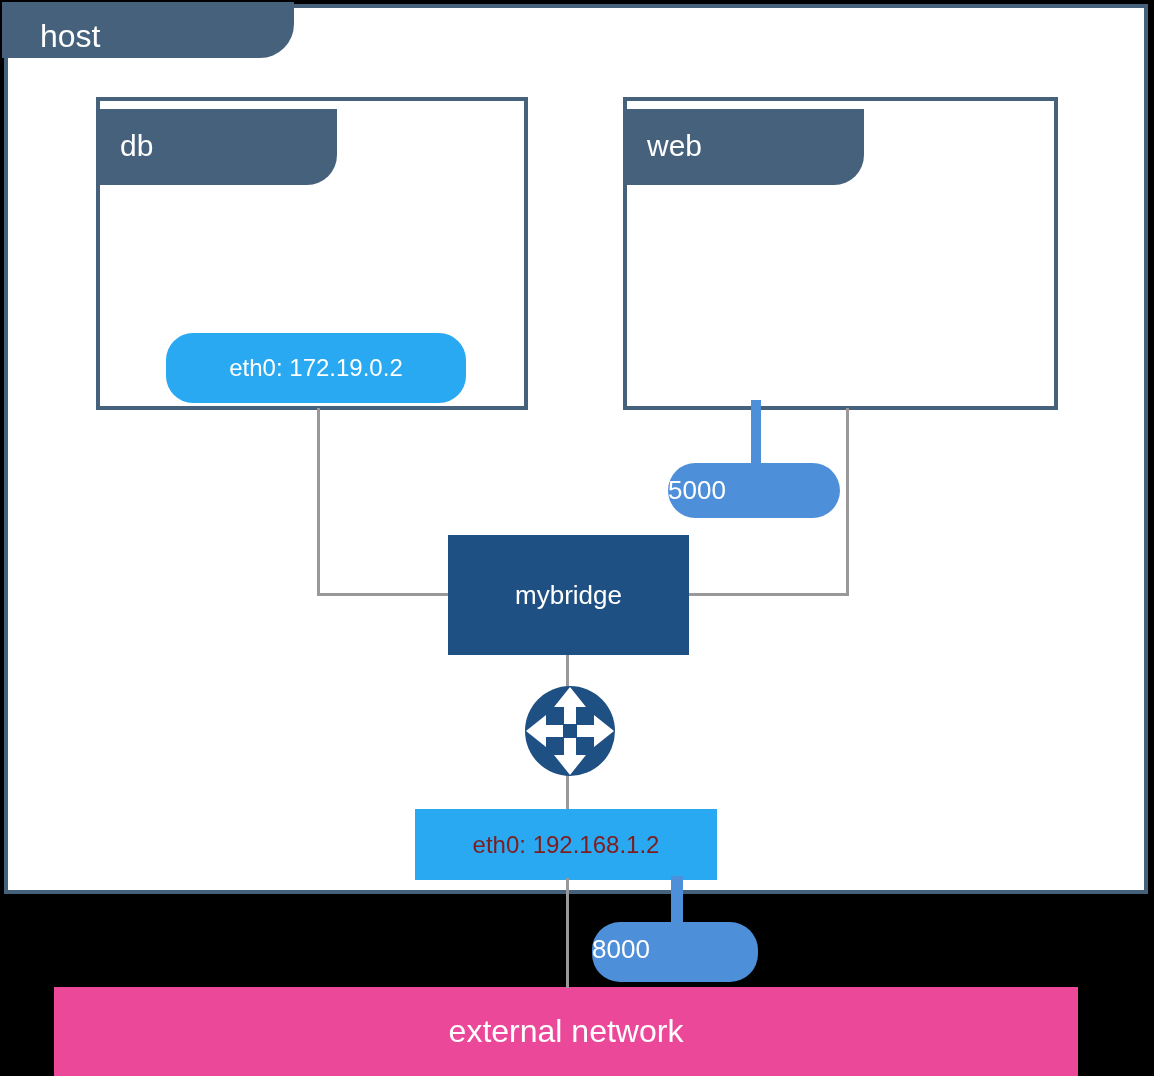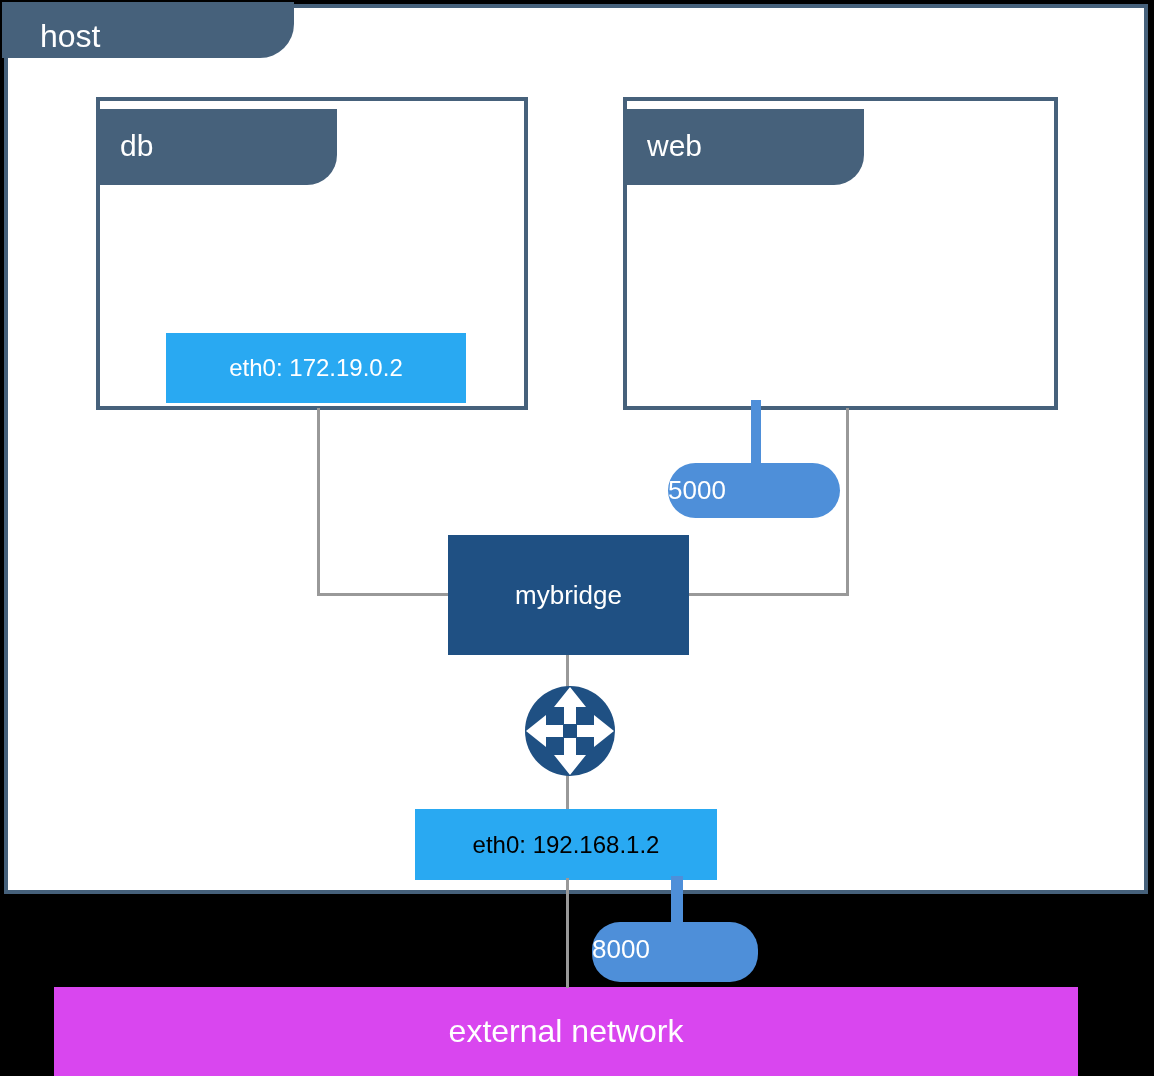--- a/index.html
+++ b/index.html
@@ -19,21 +19,21 @@
   .container { position:absolute; width:432px; height:313px; background:#fff;
           border:4px solid #46617B; box-sizing:border-box; }
   .container.db  { left:88px;  top:89px; }
   .container.web { left:615px; top:89px; width:435px;padding-left:36px; }
   .ctab { position:absolute; left:-4px; top:-4px; width:241px; height:76px;
           background:#46617B; border-radius:0 0 30px 0; color:#fff;
           font-size:30px; line-height:74px; padding-left:24px;
           box-sizing:border-box;margin-top:12px; }
   .ifbadge { position:absolute; left:66px; top:232px; width:300px; height:70px;
           line-height:70px; background:#29A9F2; color:#fff; font-size:24px;
-          text-align:center; }
+          text-align:center;border-radius:27px; }
 
   
   .gline { position:absolute; background:#999999; }
   .l-db-v  { left:309px; top:400px; width:3px;  height:188px; }
   .l-db-h  { left:309px; top:585px; width:134px; height:3px;  }
   .l-web-v { left:838px; top:400px; width:3px;  height:188px; }
   .l-web-h { left:679px; top:585px; width:162px; height:3px;  }
   .l-mid   { left:558px; top:645px; width:3px;  height:158px; z-index:1; }
   .l-bottom{ left:566px; top:878px; width:3px;  height:110px; z-index:4; }
 
@@ -46,25 +46,25 @@
   .p-5000 { left:660px; top:455px; width:172px; height:55px; line-height:55px; z-index:3; }
   .p-8000 { left:592px; top:922px; width:166px; height:60px; line-height:54px; z-index:5; }
 
   .bridge { position:absolute; left:440px; top:527px; width:241px; height:120px;
           background:#1F5083; color:#fff; font-size:26px; text-align:center;
           line-height:120px; z-index:2; }
 
   .router { position:absolute; left:514px; top:675px; width:96px; height:96px; z-index:2; }
 
   .host-if { position:absolute; left:407px; top:801px; width:302px; height:71px;
-          line-height:71px; background:#29A9F2; color:#000000; font-size:24px;
+          line-height:71px; background:#29A9F2; color:#7f1d1d; font-size:24px;
           text-align:center; z-index:2; }
 
   .external { position:absolute; left:54px; top:987px; width:1024px; height:89px;
-          background:#d946ef; color:#fff; font-size:32px; text-align:center;
+          background:#ec4899; color:#fff; font-size:32px; text-align:center;
           line-height:89px; z-index:3; }
 </style>
 </head>
 <body>
 
 <div class="canvas">
 
   <div class="host">
 
     <div class="host-tab">

